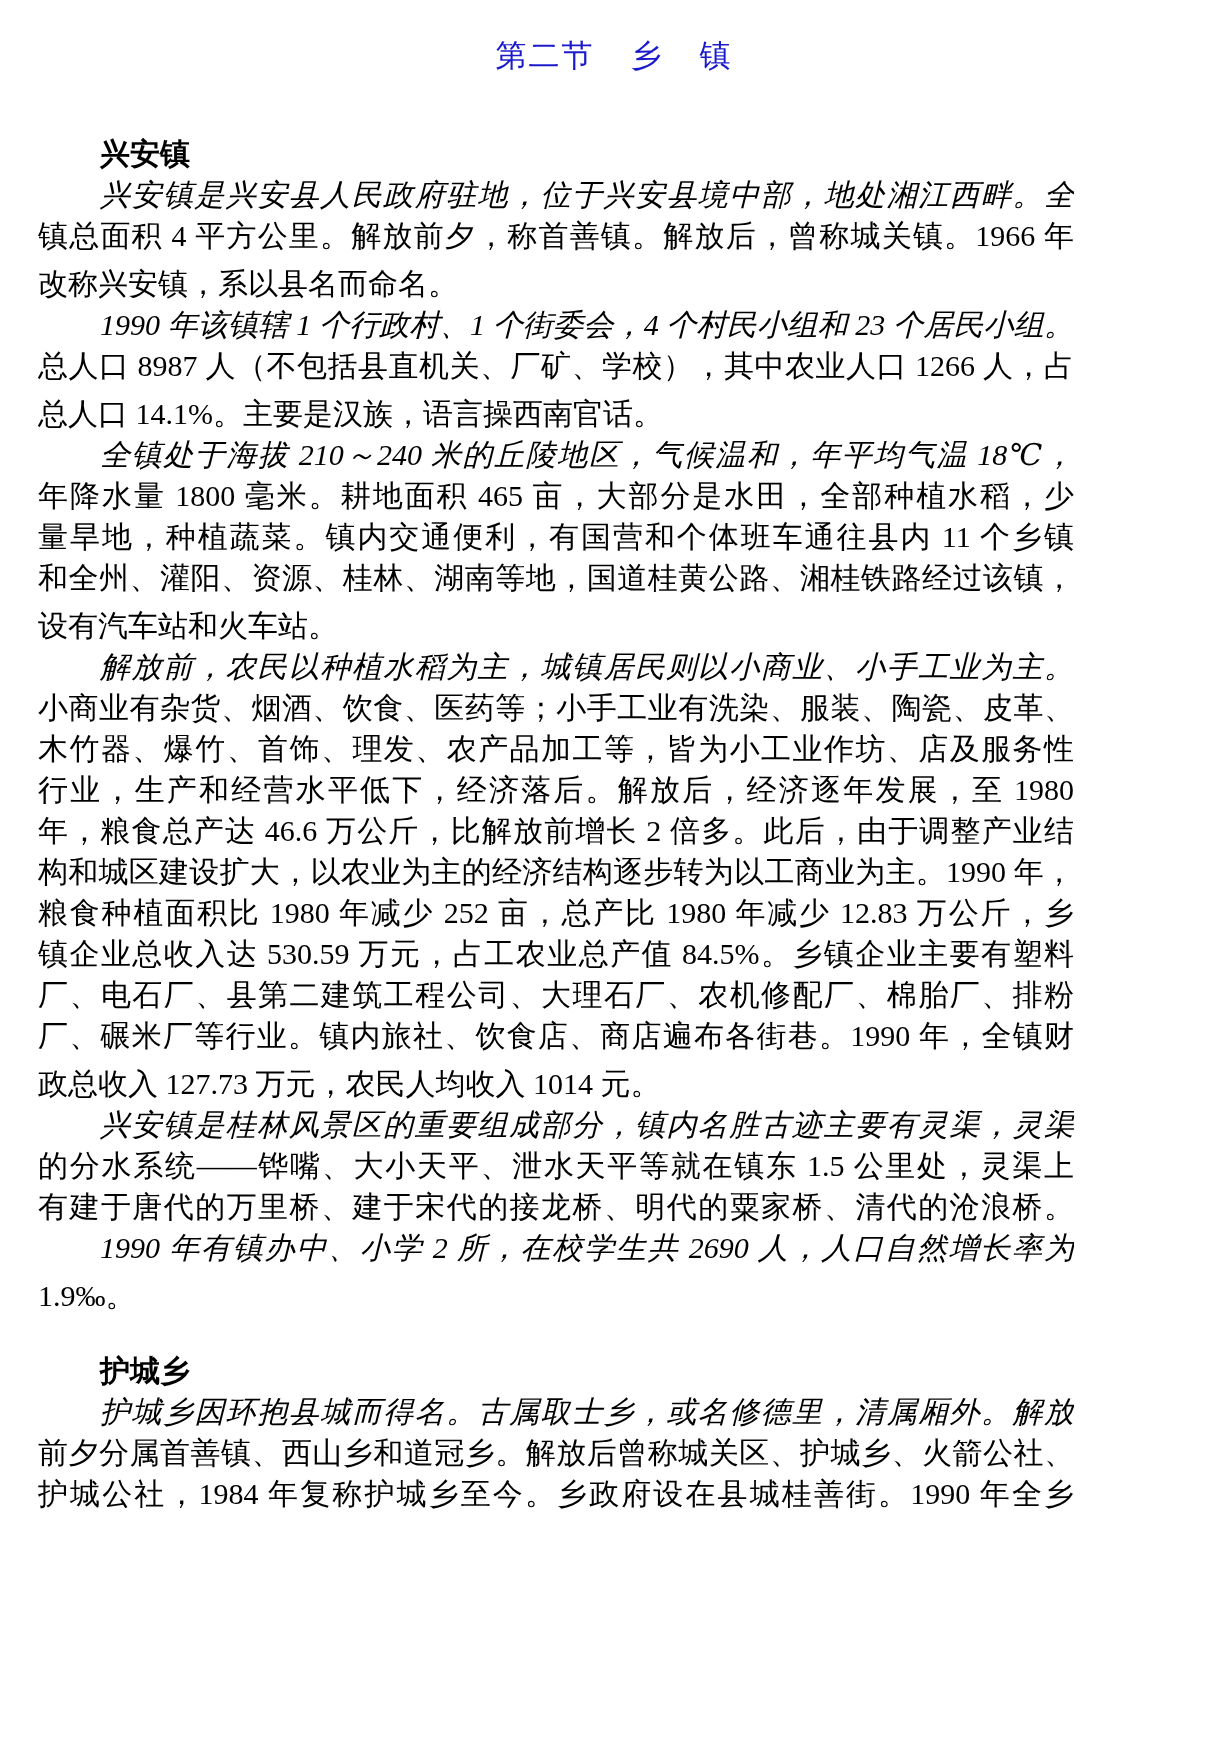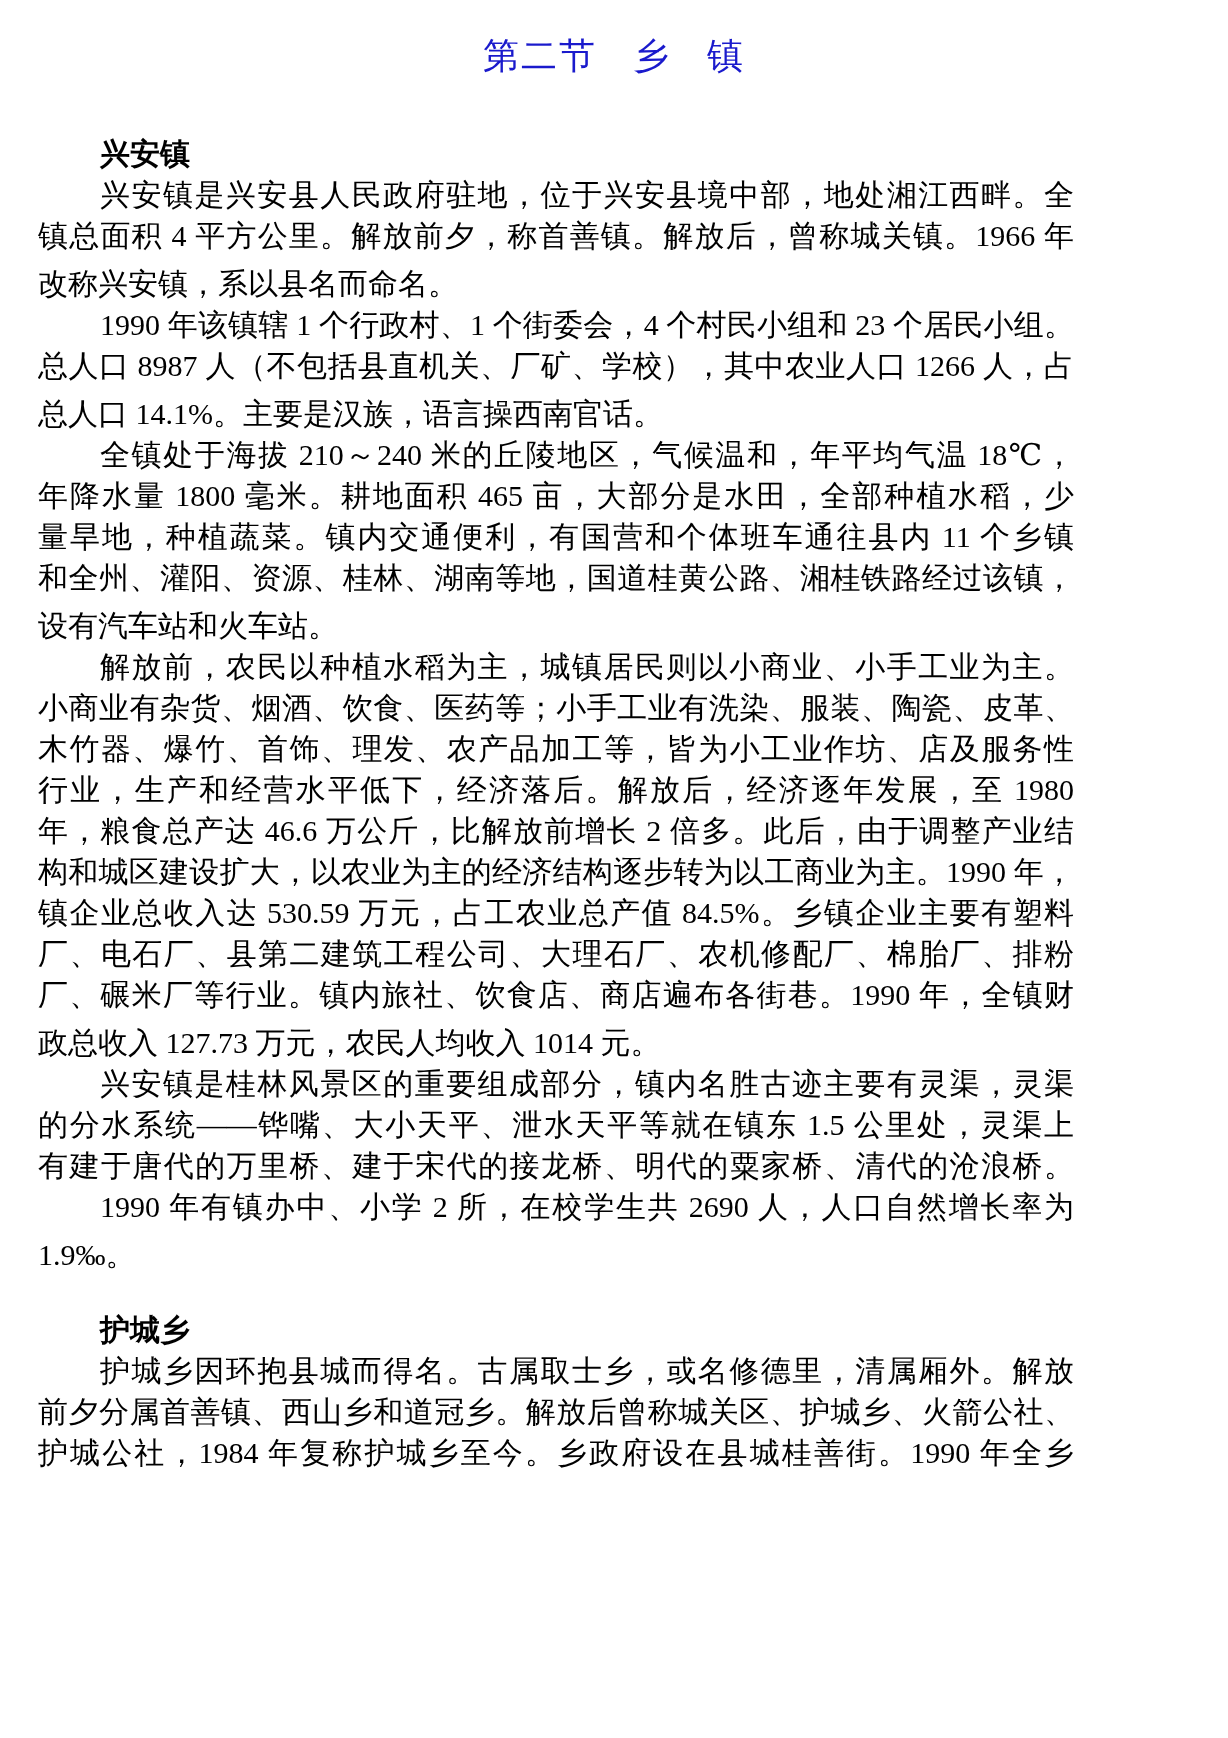--- a/index.html
+++ b/index.html
@@ -1,25 +1,25 @@
 <!DOCTYPE html>
 <html><head>
   <meta charset="utf-8">
   <style>
     html, body { margin: 0; padding: 0; background: #ffffff; }
     body { width: 1228px; height: 1738px; position: relative; overflow: hidden;
            font-family: "Liberation Serif", "DejaVu Serif", serif; color: #000; }
     .title { position: absolute; top: 32px; left: 0; width: 1228px; text-align: center;
-             color: #1a1acc; font-size: 36px; line-height: 48px; letter-spacing: 2px; }
+             color: #1a1acc; font-size: 31px; line-height: 48px; letter-spacing: 2px; }
     .title .gap { display: inline-block; width: 36px; }
     .page { position: absolute; left: 38px; width: 1036px; top: 133px; }
     .line { height: 41px; line-height: 41px; font-size: 30px; white-space: nowrap;
             text-align: justify; text-align-last: justify; overflow: hidden; }
     .line.last { text-align-last: left; margin-top: 7px; }
-    .indent { padding-left: 62px; }
+    .indent { padding-left: 62px; font-style: italic; }
     .heading { font-weight: bold; padding-left: 62px; text-align-last: left; }
     .spacer { height: 34px; }
   </style>
 </head>
 <body>
 
 <div class="title">
   <span>第二节</span><span class="gap"></span><span>乡</span><span class="gap"></span><span>镇</span>
 </div>
 
@@ -36,20 +36,21 @@
       <div class="line">年降水量 1800 毫米。耕地面积 465 亩，大部分是水田，全部种植水稻，少</div>
       <div class="line">量旱地，种植蔬菜。镇内交通便利，有国营和个体班车通往县内 11 个乡镇</div>
       <div class="line">和全州、灌阳、资源、桂林、湖南等地，国道桂黄公路、湘桂铁路经过该镇，</div>
       <div class="line last">设有汽车站和火车站。</div>
       <div class="line indent">解放前，农民以种植水稻为主，城镇居民则以小商业、小手工业为主。</div>
       <div class="line">小商业有杂货、烟酒、饮食、医药等；小手工业有洗染、服装、陶瓷、皮革、</div>
       <div class="line">木竹器、爆竹、首饰、理发、农产品加工等，皆为小工业作坊、店及服务性</div>
       <div class="line">行业，生产和经营水平低下，经济落后。解放后，经济逐年发展，至 1980</div>
       <div class="line">年，粮食总产达 46.6 万公斤，比解放前增长 2 倍多。此后，由于调整产业结</div>
       <div class="line">构和城区建设扩大，以农业为主的经济结构逐步转为以工商业为主。1990 年，</div>
+      <div class="line">粮食种植面积比 1980 年减少 252 亩，总产比 1980 年减少 12.83 万公斤，乡</div>
       <div class="line">镇企业总收入达 530.59 万元，占工农业总产值 84.5%。乡镇企业主要有塑料</div>
       <div class="line">厂、电石厂、县第二建筑工程公司、大理石厂、农机修配厂、棉胎厂、排粉</div>
       <div class="line">厂、碾米厂等行业。镇内旅社、饮食店、商店遍布各街巷。1990 年，全镇财</div>
       <div class="line last">政总收入 127.73 万元，农民人均收入 1014 元。</div>
       <div class="line indent">兴安镇是桂林风景区的重要组成部分，镇内名胜古迹主要有灵渠，灵渠</div>
       <div class="line">的分水系统——铧嘴、大小天平、泄水天平等就在镇东 1.5 公里处，灵渠上</div>
       <div class="line">有建于唐代的万里桥、建于宋代的接龙桥、明代的粟家桥、清代的沧浪桥。</div>
       <div class="line indent">1990 年有镇办中、小学 2 所，在校学生共 2690 人，人口自然增长率为</div>
       <div class="line last">1.9‰。</div>
     </div>

